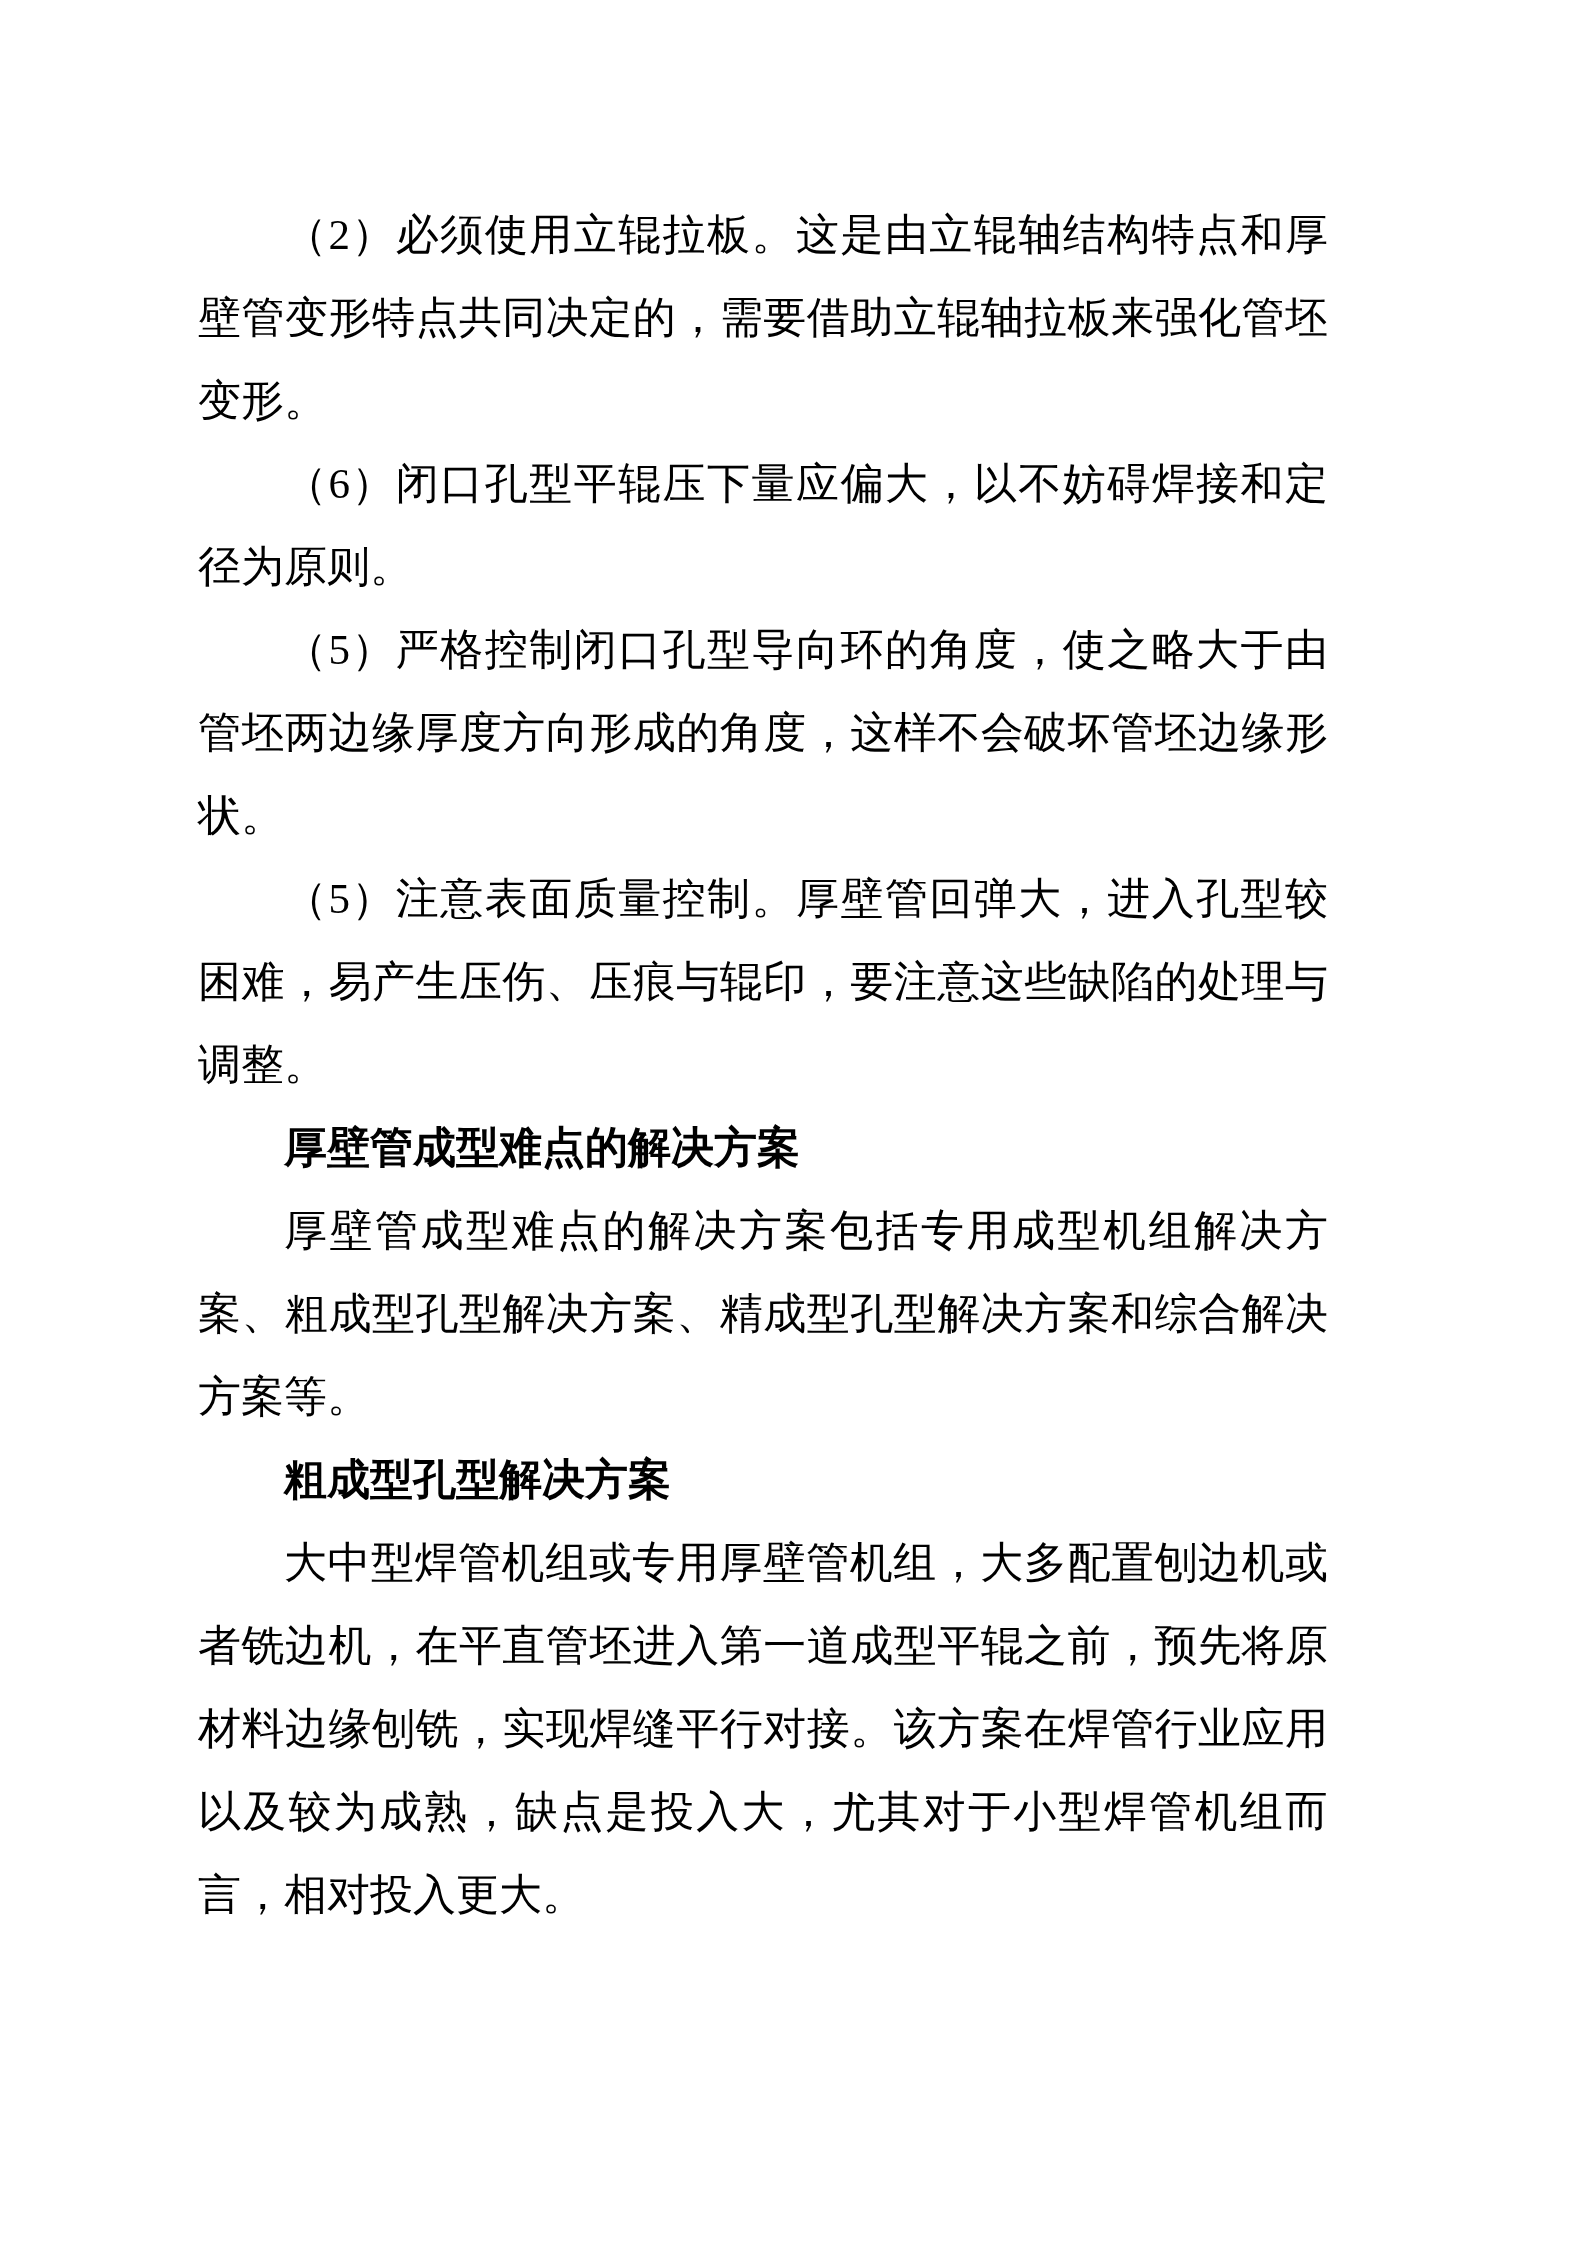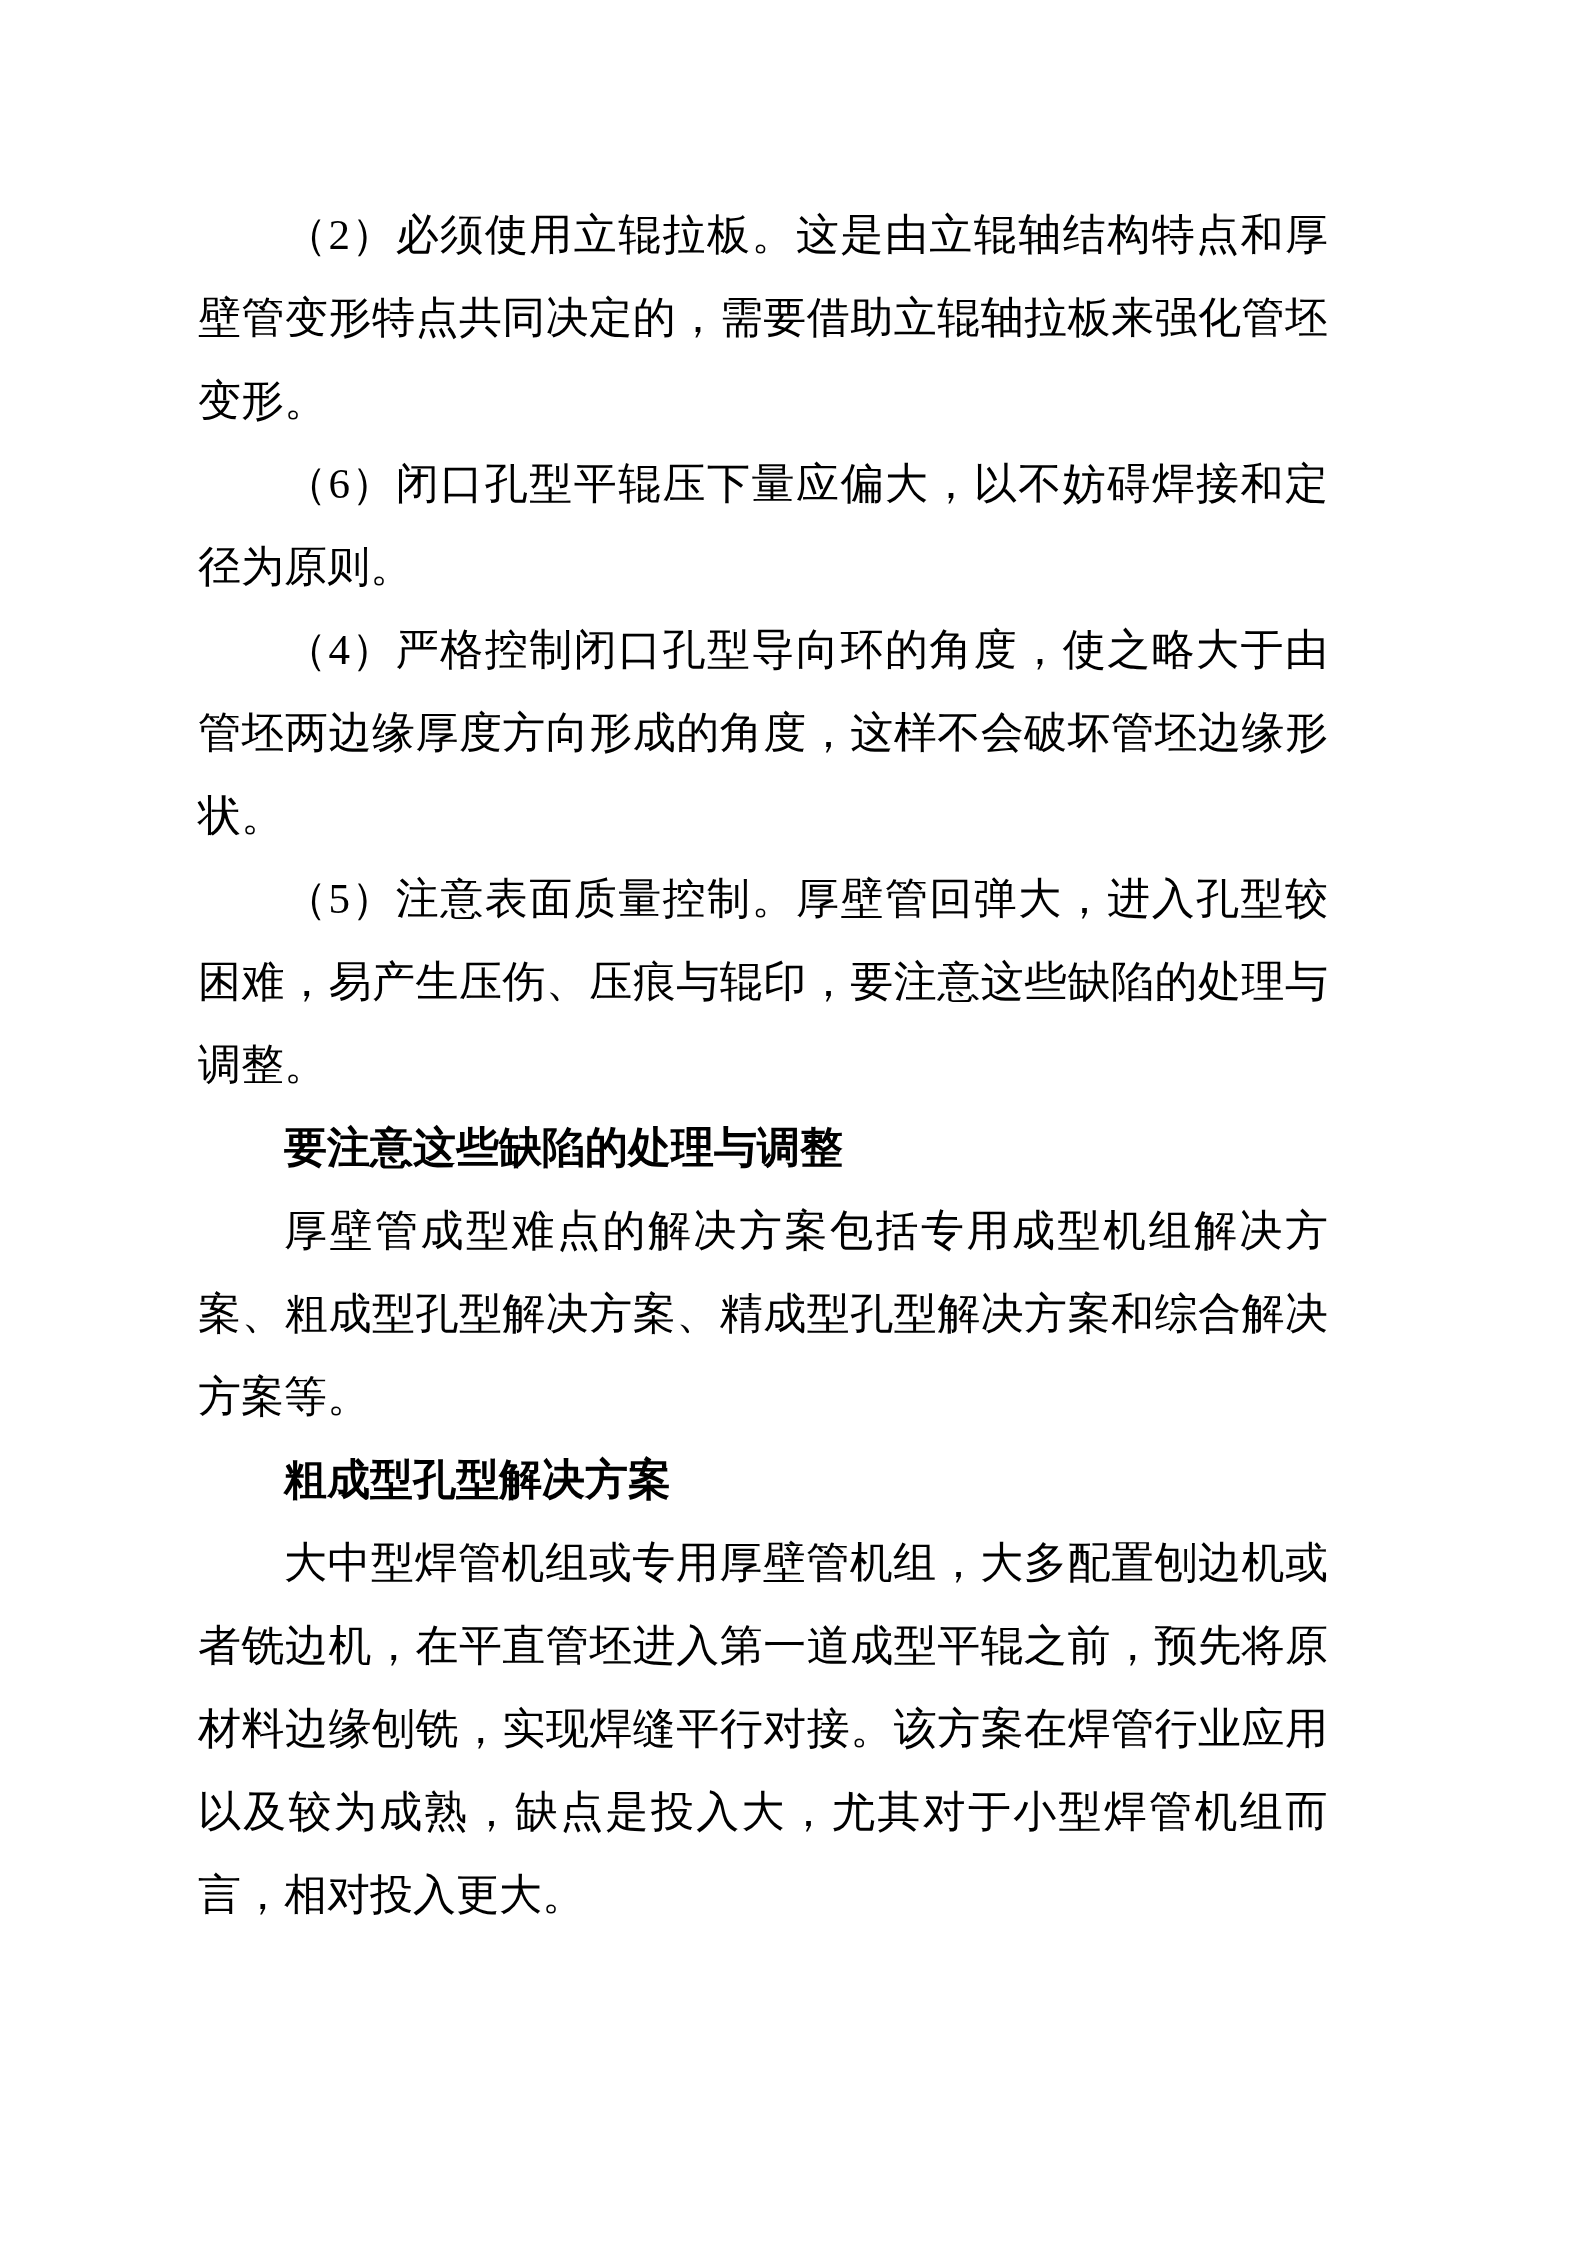--- a/index.html
+++ b/index.html
@@ -37,20 +37,20 @@
     font-weight: bold;
   }
 </style>
 </head>
 <body>
 
 <div class="page">
   <div class="content">
     <p>（2）必须使用立辊拉板。这是由立辊轴结构特点和厚壁管变形特点共同决定的，需要借助立辊轴拉板来强化管坯变形。</p>
     <p>（6）闭口孔型平辊压下量应偏大，以不妨碍焊接和定径为原则。</p>
-    <p>（4）严格控制闭口孔型导向环的角度，使之略大于由管坯两边缘厚度方向形成的角度，这样不会破坏管坯边缘形状。</p>
+    <p>（5）严格控制闭口孔型导向环的角度，使之略大于由管坯两边缘厚度方向形成的角度，这样不会破坏管坯边缘形状。</p>
     <p>（5）注意表面质量控制。厚壁管回弹大，进入孔型较困难，易产生压伤、压痕与辊印，要注意这些缺陷的处理与调整。</p>
-    <p class="heading">要注意这些缺陷的处理与调整</p>
+    <p class="heading">厚壁管成型难点的解决方案</p>
     <p>厚壁管成型难点的解决方案包括专用成型机组解决方案、粗成型孔型解决方案、精成型孔型解决方案和综合解决方案等。</p>
     <p class="heading">粗成型孔型解决方案</p>
     <p>大中型焊管机组或专用厚壁管机组，大多配置刨边机或者铣边机，在平直管坯进入第一道成型平辊之前，预先将原材料边缘刨铣，实现焊缝平行对接。该方案在焊管行业应用以及较为成熟，缺点是投入大，尤其对于小型焊管机组而言，相对投入更大。</p>
   </div>
 </div>
 
 </body></html>

